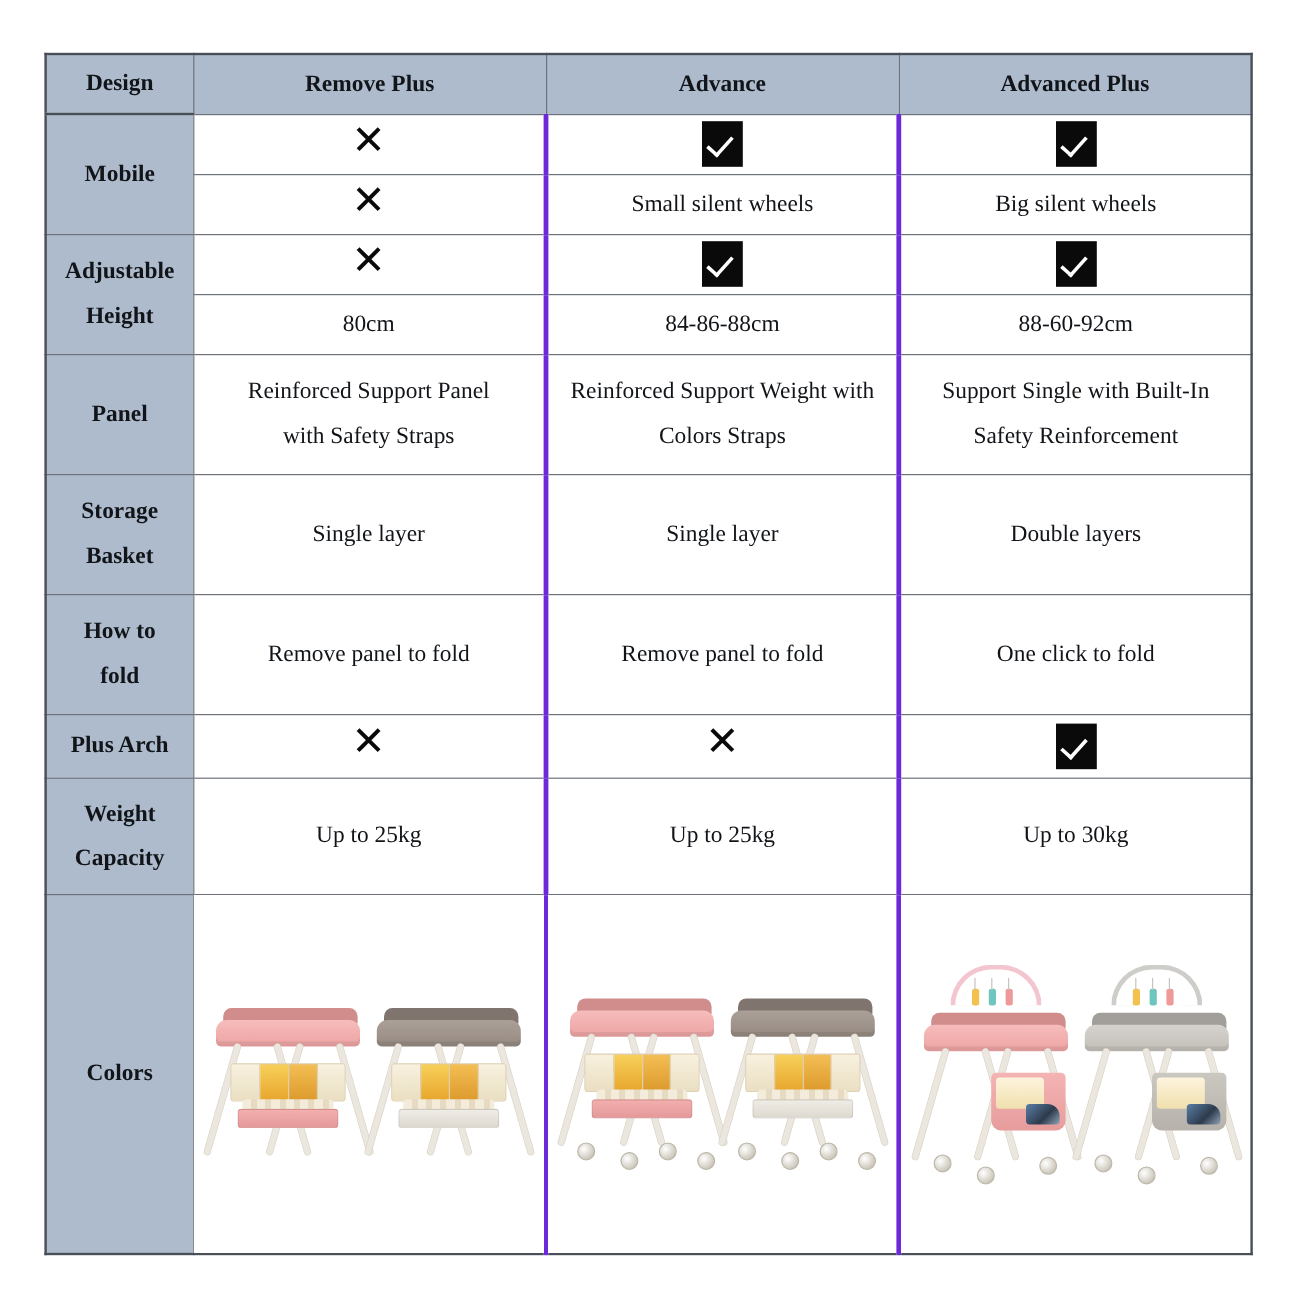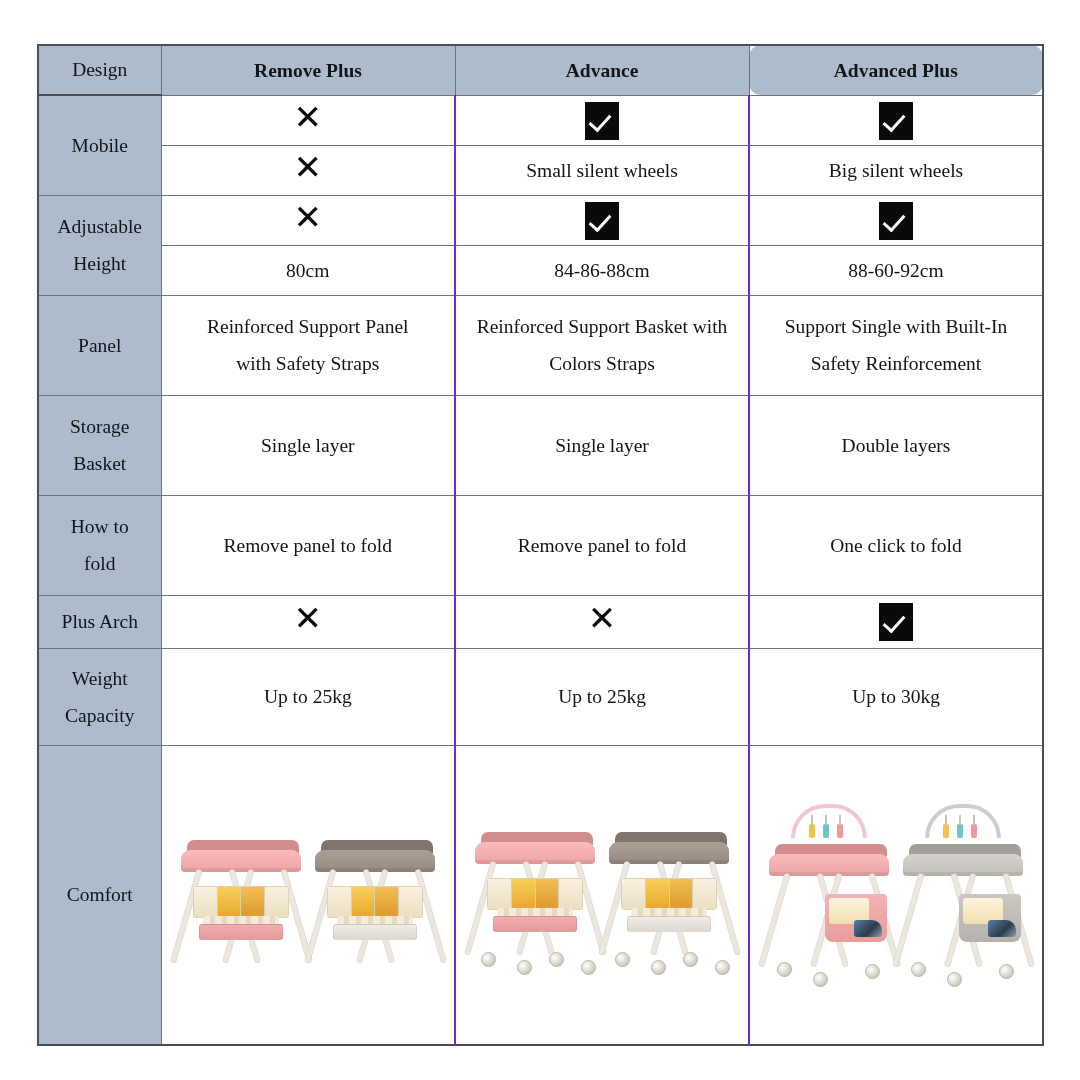--- a/index.html
+++ b/index.html
@@ -41,46 +41,46 @@
     line-height: 1.9;
   }
 
   
   col.c-label { width: 123px; }
   col.c-data  { width: 294px; }
 
   
   td.label {
     background: #aebbcd;
-    font-weight: normal;
+    font-weight: bold;
     font-size: 21px;
     color: #0d1013;
     border-right: 2px solid #4a4f57;
     line-height: 2.1;
     padding: 4px 4px;
   }
   td.label.hdr { border-bottom: 2px solid #4a4f57; }
 
   
   td.header {
     background: #aebbcd;
     font-weight: bold;
     font-size: 23px;
     color: #0d1013;
     border-bottom: 2px solid #4a4f57;
     border-left: 2px solid #4a4f57;
     border-right: 1px solid #6d727a;
   }
-  td.header.last { border-right: none; border-radius: 12px; }
+  td.header.last { border-right: none; }
 
   td.data {
     background: #ffffff;
     border-left: 2px solid #4a4f57;
   }
-  td.data.mid, td.data.right { border-left: 2px solid #6d28d9; }
+  td.data.mid, td.data.right { border-left: 4px solid #6d28d9; }
 
   
   td.thin-top { border-top: 1px solid #9aa0a8; }
 
   
   .mark {
     display: inline-block;
     line-height: 1;
   }
   .mark-cross {
@@ -333,21 +333,21 @@
         <td class="data right thin-top">88-60-92cm</td>
       </tr>
 
       <tr style="height:100px">
         <td class="label">Panel</td>
         <td class="data twoline">
           <div>Reinforced Support Panel</div>
           <div>with Safety Straps</div>
         </td>
         <td class="data mid twoline">
-          <div>Reinforced Support Basket with</div>
+          <div>Reinforced Support Weight with</div>
           <div>Colors Straps</div>
         </td>
         <td class="data right twoline">
           <div>Support Single with Built-In</div>
           <div>Safety Reinforcement</div>
         </td>
       </tr>
 
       <tr style="height:100px">
         <td class="label">
@@ -386,21 +386,21 @@
         <td class="label">
           <div>Weight</div>
           <div>Capacity</div>
         </td>
         <td class="data">Up to 25kg</td>
         <td class="data mid">Up to 25kg</td>
         <td class="data right">Up to 30kg</td>
       </tr>
 
       <tr style="height:290px">
-        <td class="label">Comfort</td>
+        <td class="label">Colors</td>
 
         <td class="data colors-cell">
           <div class="prod-row">
             <div class="prod">
               <div class="pad-back" style="background:#e89c9c"></div>
               <div class="pad" style="background:linear-gradient(180deg,#f7bcbc,#eda3a3)"></div>
               <div class="leg l1"></div>
               <div class="leg l2"></div>
               <div class="leg l3"></div>
               <div class="leg l4"></div>

